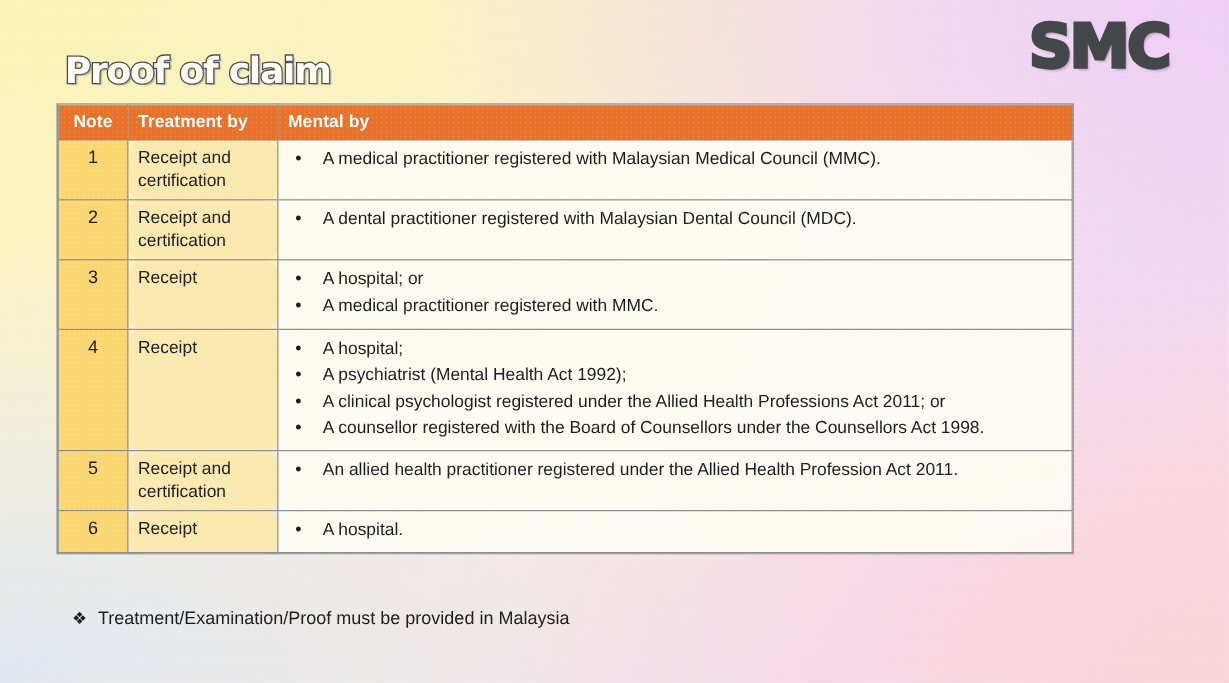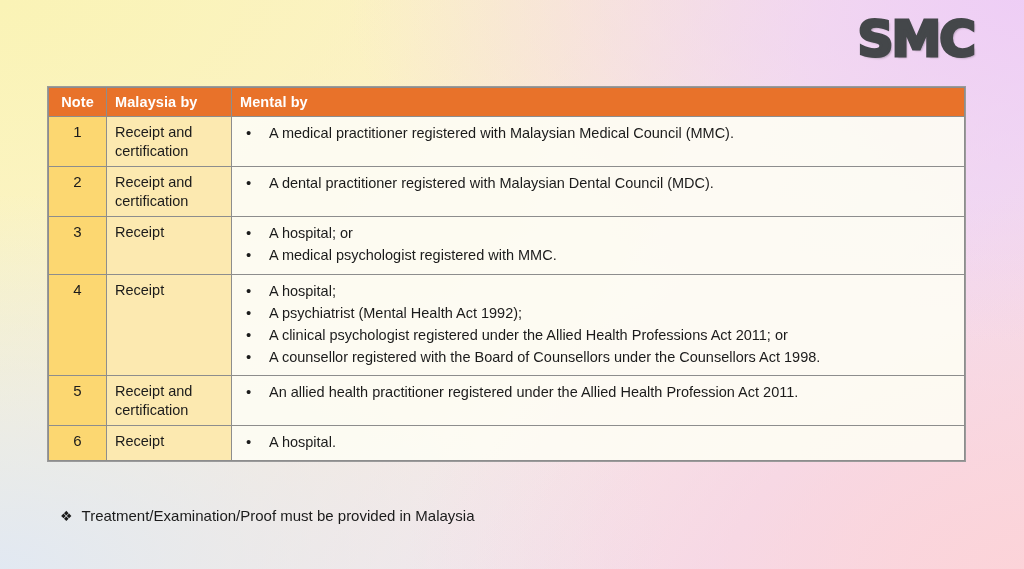--- a/index.html
+++ b/index.html
@@ -67,21 +67,21 @@
     text-shadow: 2px 2px 1px rgba(120,120,120,.45);
     z-index: 4;
     white-space: nowrap;
   }
 
   
   .tbl-wrap {
     position: absolute;
     left: 48px;
     top: 87px;
-    width: 917px;
+    width: 846px;
   }
   table.claims {
     width: 100%;
     border-collapse: collapse;
     table-layout: fixed;
     font-size: 14.5px;
     color: #1b1b1b;
     box-shadow: 0 0 0 1px #9a9a9a;
   }
   table.claims th, table.claims td {
@@ -108,20 +108,21 @@
   td.c-note {
     background: #fcd771;
     text-align: center;
     font-size: 15px;
     padding-top: 7px;
   }
   td.c-evid {
     background: #fce9b0;
     line-height: 1.28;
     padding-top: 7px;
+    border-radius: 12px;
   }
   td.c-issued {
     background: rgba(253,252,243,0.93);
     padding: 7px 8px 8px 8px;
   }
 
   ul.bul {
     margin: 0;
     padding: 0;
     list-style: none;
@@ -160,32 +161,33 @@
     line-height: 1;
   }
 </style>
 </head>
 <body>
 
 <div id="slide">
 
   <div class="logo">SMC</div>
 
+  <div class="title">Proof of claim</div>
 
   <div class="tbl-wrap">
     <table class="claims">
       <colgroup>
         <col class="w-note">
         <col class="w-evid">
         <col class="w-issued">
       </colgroup>
       <thead>
         <tr>
           <th class="c-note">Note</th>
-          <th>Malaysia by</th>
+          <th>Treatment by</th>
           <th>Mental by</th>
         </tr>
       </thead>
       <tbody id="tbody">
           <tr>
             <td class="c-note">1</td>
             <td class="c-evid">Receipt and certification</td>
             <td class="c-issued">
               <ul class="bul">
                 <li>A medical practitioner registered with Malaysian Medical Council (MMC).</li>
@@ -200,21 +202,21 @@
                 <li>A dental practitioner registered with Malaysian Dental Council (MDC).</li>
               </ul>
             </td>
           </tr>
           <tr>
             <td class="c-note">3</td>
             <td class="c-evid">Receipt</td>
             <td class="c-issued">
               <ul class="bul">
                 <li>A hospital; or</li>
-                <li>A medical psychologist registered with MMC.</li>
+                <li>A medical practitioner registered with MMC.</li>
               </ul>
             </td>
           </tr>
           <tr>
             <td class="c-note">4</td>
             <td class="c-evid">Receipt</td>
             <td class="c-issued">
               <ul class="bul">
                 <li>A hospital;</li>
                 <li>A psychiatrist (Mental Health Act 1992);</li>

